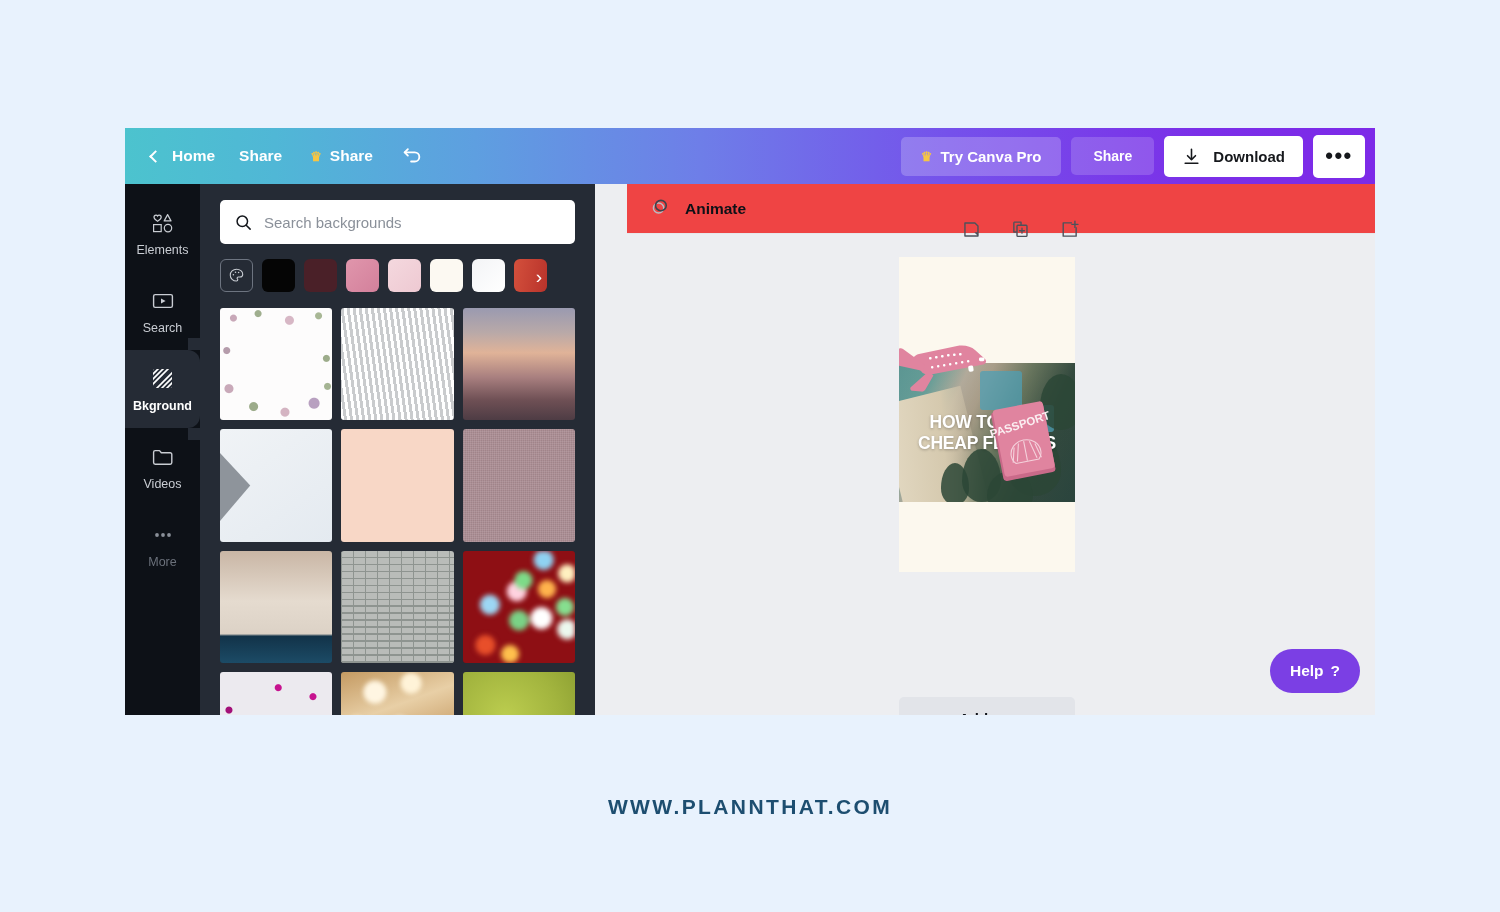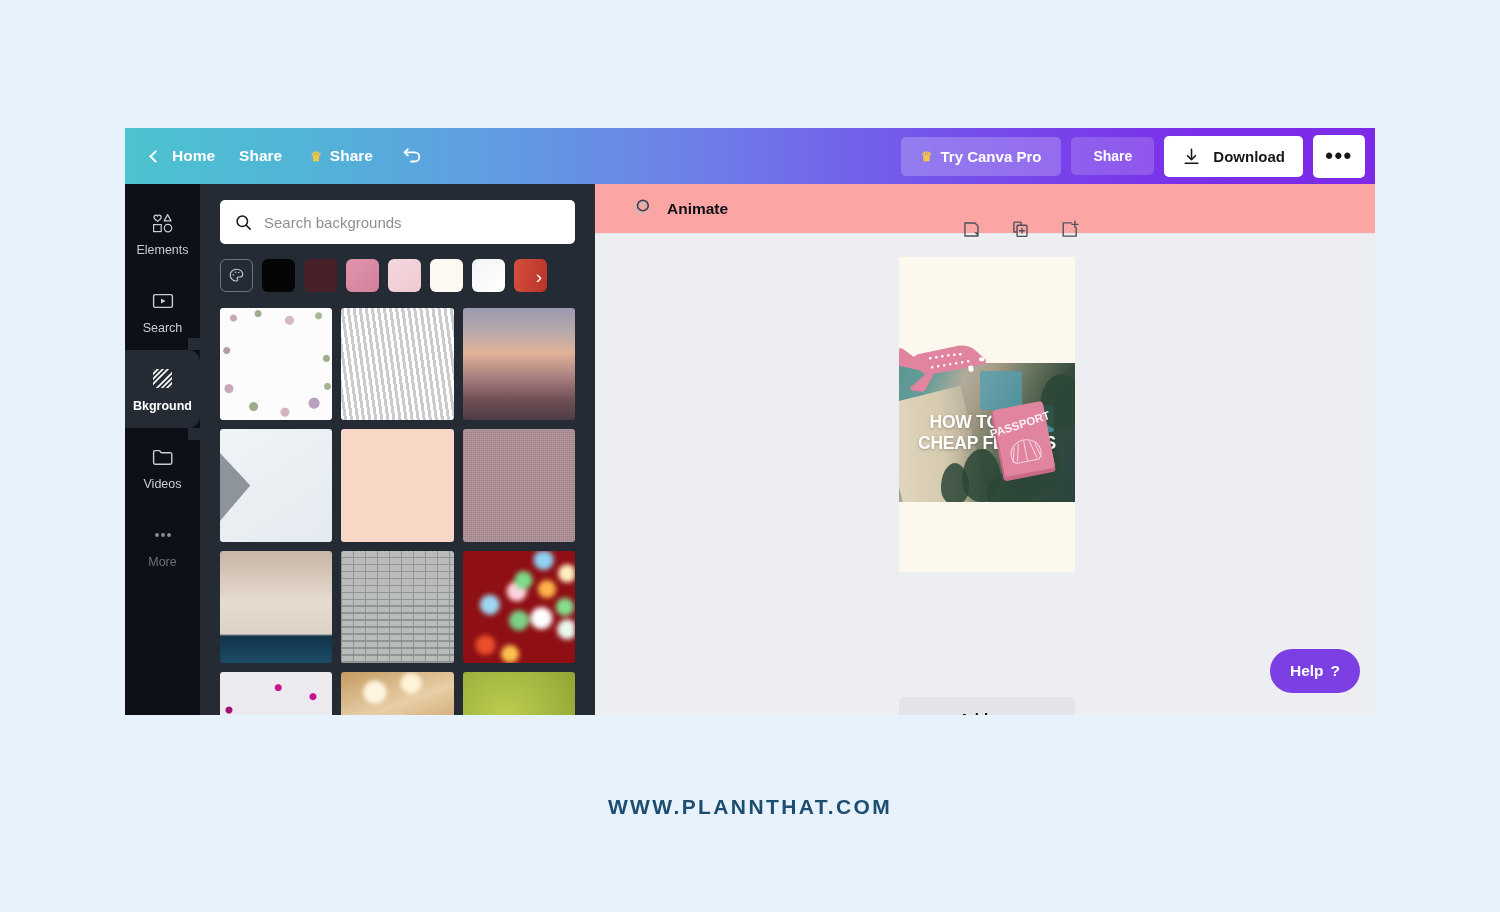--- a/index.html
+++ b/index.html
@@ -208,22 +208,22 @@
   .collapse-tab {
     position: absolute; right: -16px; top: 50%; transform: translateY(-50%);
     width: 17px; height: 98px; background: #252B35;
     border-radius: 0 9px 9px 0; display: flex; align-items: center;
     justify-content: center; cursor: pointer; z-index: 5;
   }
 
   
   .editor { flex: 1; background: #EDEEF1; position: relative; }
   .animate-bar {
-    height: 50px; background: #fca5a5; display: flex; align-items: center;
-    padding-left: 36px; gap: 13px; border-bottom: 1px solid #e6e7ea;
+    height: 50px; background: #ef4444; display: flex; align-items: center;
+    padding-left: 22px; gap: 13px; border-bottom: 1px solid #e6e7ea; margin-left: 32px;
   }
   .animate-label { font-size: 15.5px; color: #0d1117; font-weight: bold; }
 
   .page-tools {
     position: absolute; left: 366px; top: 35px;
     display: flex; gap: 28px; align-items: center;
   }
   .page-tool { cursor: pointer; display: flex; }
 
   .canvas-card {

